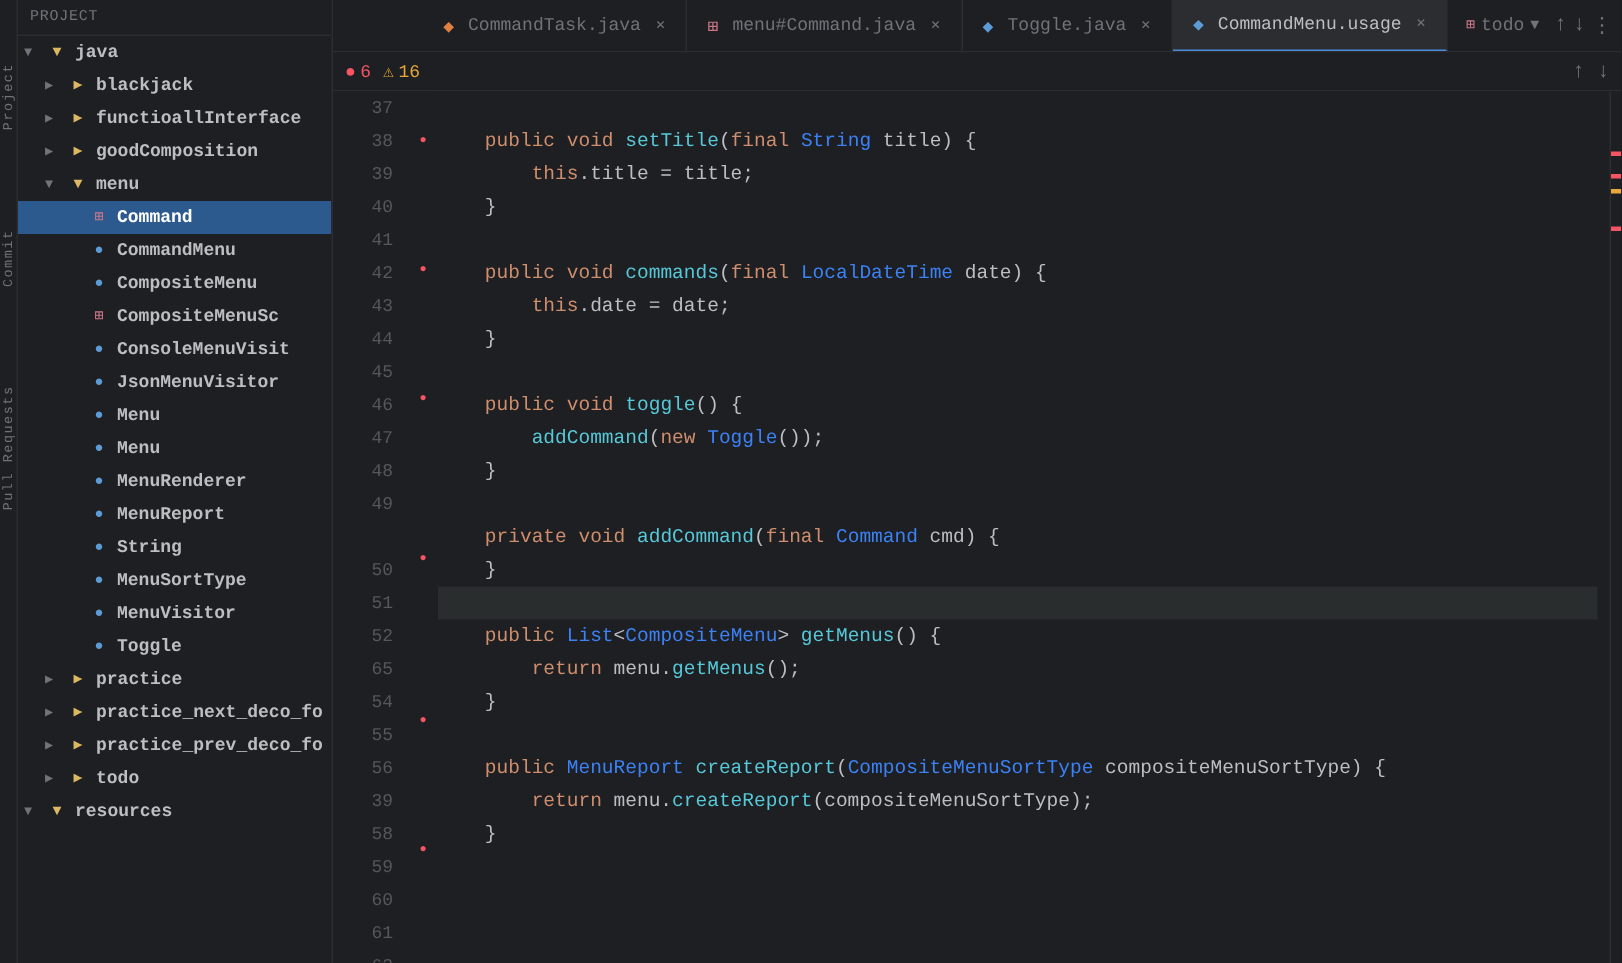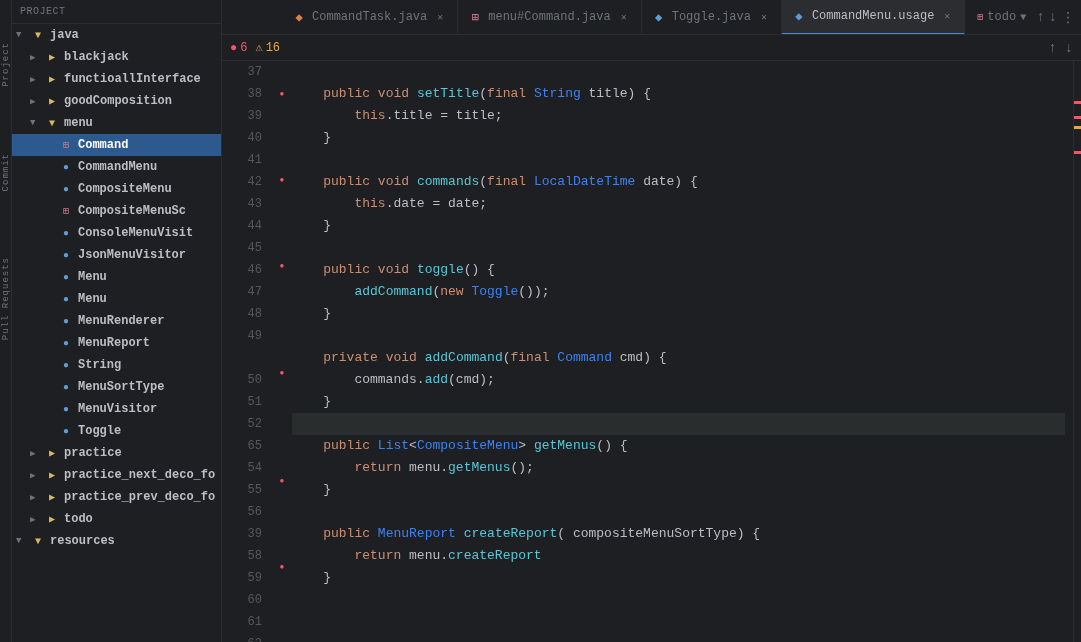--- a/index.html
+++ b/index.html
@@ -592,29 +592,28 @@
         <div class="code-line"></div>
         <div class="code-line"><span class="plain">    </span><span class="kw">public</span><span class="plain"> </span><span class="kw">void</span><span class="plain"> </span><span class="fn">commands</span><span class="punc">(</span><span class="kw">final</span><span class="plain"> </span><span class="cls">LocalDateTime</span><span class="plain"> date) {</span></div>
         <div class="code-line"><span class="plain">        </span><span class="this-kw">this</span><span class="plain">.date = date;</span></div>
         <div class="code-line"><span class="plain">    }</span></div>
         <div class="code-line"></div>
         <div class="code-line"><span class="plain">    </span><span class="kw">public</span><span class="plain"> </span><span class="kw">void</span><span class="plain"> </span><span class="fn">toggle</span><span class="plain">() {</span></div>
         <div class="code-line"><span class="plain">        </span><span class="fn">addCommand</span><span class="punc">(</span><span class="kw">new</span><span class="plain"> </span><span class="cls">Toggle</span><span class="plain">());</span></div>
         <div class="code-line"><span class="plain">    }</span></div>
         <div class="code-line"></div>
         <div class="code-line"><span class="plain">    </span><span class="kw">private</span><span class="plain"> </span><span class="kw">void</span><span class="plain"> </span><span class="fn">addCommand</span><span class="punc">(</span><span class="kw">final</span><span class="plain"> </span><span class="cls">Command</span><span class="plain"> cmd) {</span></div>
-        <div class="code-line"><span class="plain">        commands.</span><span class="fn">add</span><span class="plain">(cmd);</span></div>
         <div class="code-line"><span class="plain">    }</span></div>
         <div class="code-line" style="background: rgb(42, 45, 46);"></div>
         <div class="code-line"><span class="plain">    </span><span class="kw">public</span><span class="plain"> </span><span class="cls">List</span><span class="punc">&lt;</span><span class="cls">CompositeMenu</span><span class="plain">&gt; </span><span class="fn">getMenus</span><span class="plain">() {</span></div>
         <div class="code-line"><span class="plain">        </span><span class="kw">return</span><span class="plain"> menu.</span><span class="fn">getMenus</span><span class="plain">();</span></div>
         <div class="code-line"><span class="plain">    }</span></div>
         <div class="code-line"></div>
-        <div class="code-line"><span class="plain">    </span><span class="kw">public</span><span class="plain"> </span><span class="cls">MenuReport</span><span class="plain"> </span><span class="fn">createReport</span><span class="punc">(</span><span class="plain"> compositeMenuSortType) {</span></div>
-        <div class="code-line"><span class="plain">        </span><span class="kw">return</span><span class="plain"> menu.</span><span class="fn">createReport</span></div>
+        <div class="code-line"><span class="plain">    </span><span class="kw">public</span><span class="plain"> </span><span class="cls">MenuReport</span><span class="plain"> </span><span class="fn">createReport</span><span class="punc">(</span><span class="cls">CompositeMenuSortType</span><span class="plain"> compositeMenuSortType) {</span></div>
+        <div class="code-line"><span class="plain">        </span><span class="kw">return</span><span class="plain"> menu.</span><span class="fn">createReport</span><span class="plain">(compositeMenuSortType);</span></div>
         <div class="code-line"><span class="plain">    }</span></div>
         <div class="code-line"></div>
       </div>
     <div class="minimap">
       <div style="height:40px;"></div>
       <div class="minimap-marker"></div>
       <div style="height:10px;"></div>
       <div class="minimap-marker"></div>
       <div style="height:5px;"></div>
       <div class="minimap-marker-warn"></div>

